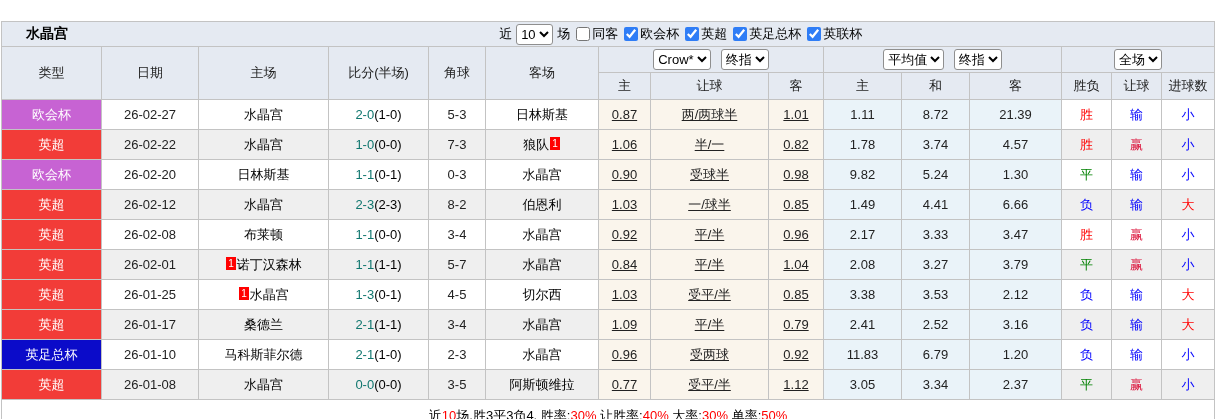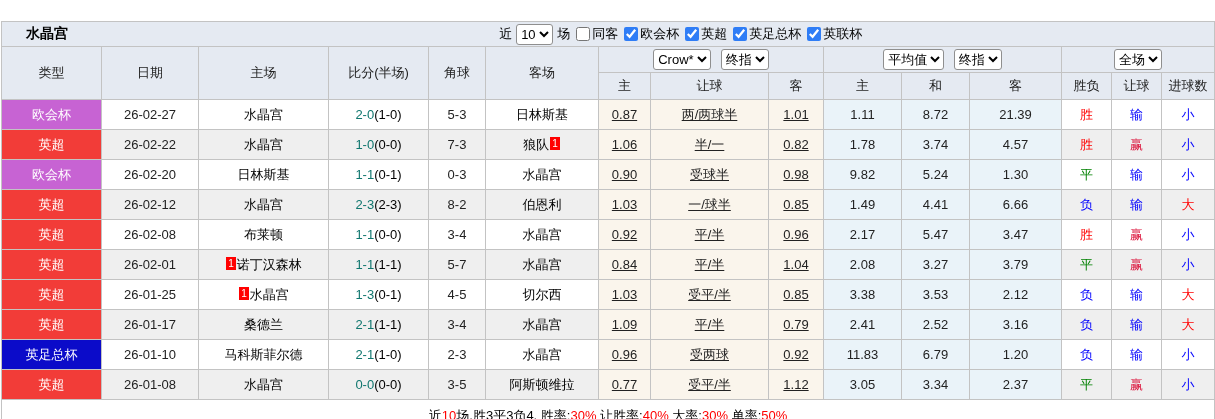--- a/index.html
+++ b/index.html
@@ -199,21 +199,21 @@
           <td class="league" style="background: rgb(242, 60, 56);">英超</td>
           <td>26-02-08</td>
           <td><span class="team">布莱顿</span></td>
           <td><span class="ft">1-1</span><span class="ht">(0-0)</span></td>
           <td>3-4</td>
           <td><span class="team green">水晶宫</span></td>
           <td class="col-crown">0.92</td>
           <td class="col-crown">平/半</td>
           <td class="col-crown">0.96</td>
           <td class="col-avg">2.17</td>
-          <td class="col-avg">5.47</td>
+          <td class="col-avg">3.33</td>
           <td class="col-avg">3.47</td>
           <td style="color: rgb(255, 0, 0);">胜</td>
           <td style="color: rgb(220, 20, 60);">赢</td>
           <td style="color: rgb(0, 0, 255);">小</td>
         </tr>
         <tr class="alt">
           <td class="league" style="background: rgb(242, 60, 56);">英超</td>
           <td>26-02-01</td>
           <td><span class="card">1</span><span class="team">诺丁汉森林</span></td>
           <td><span class="ft">1-1</span><span class="ht">(1-1)</span></td>

